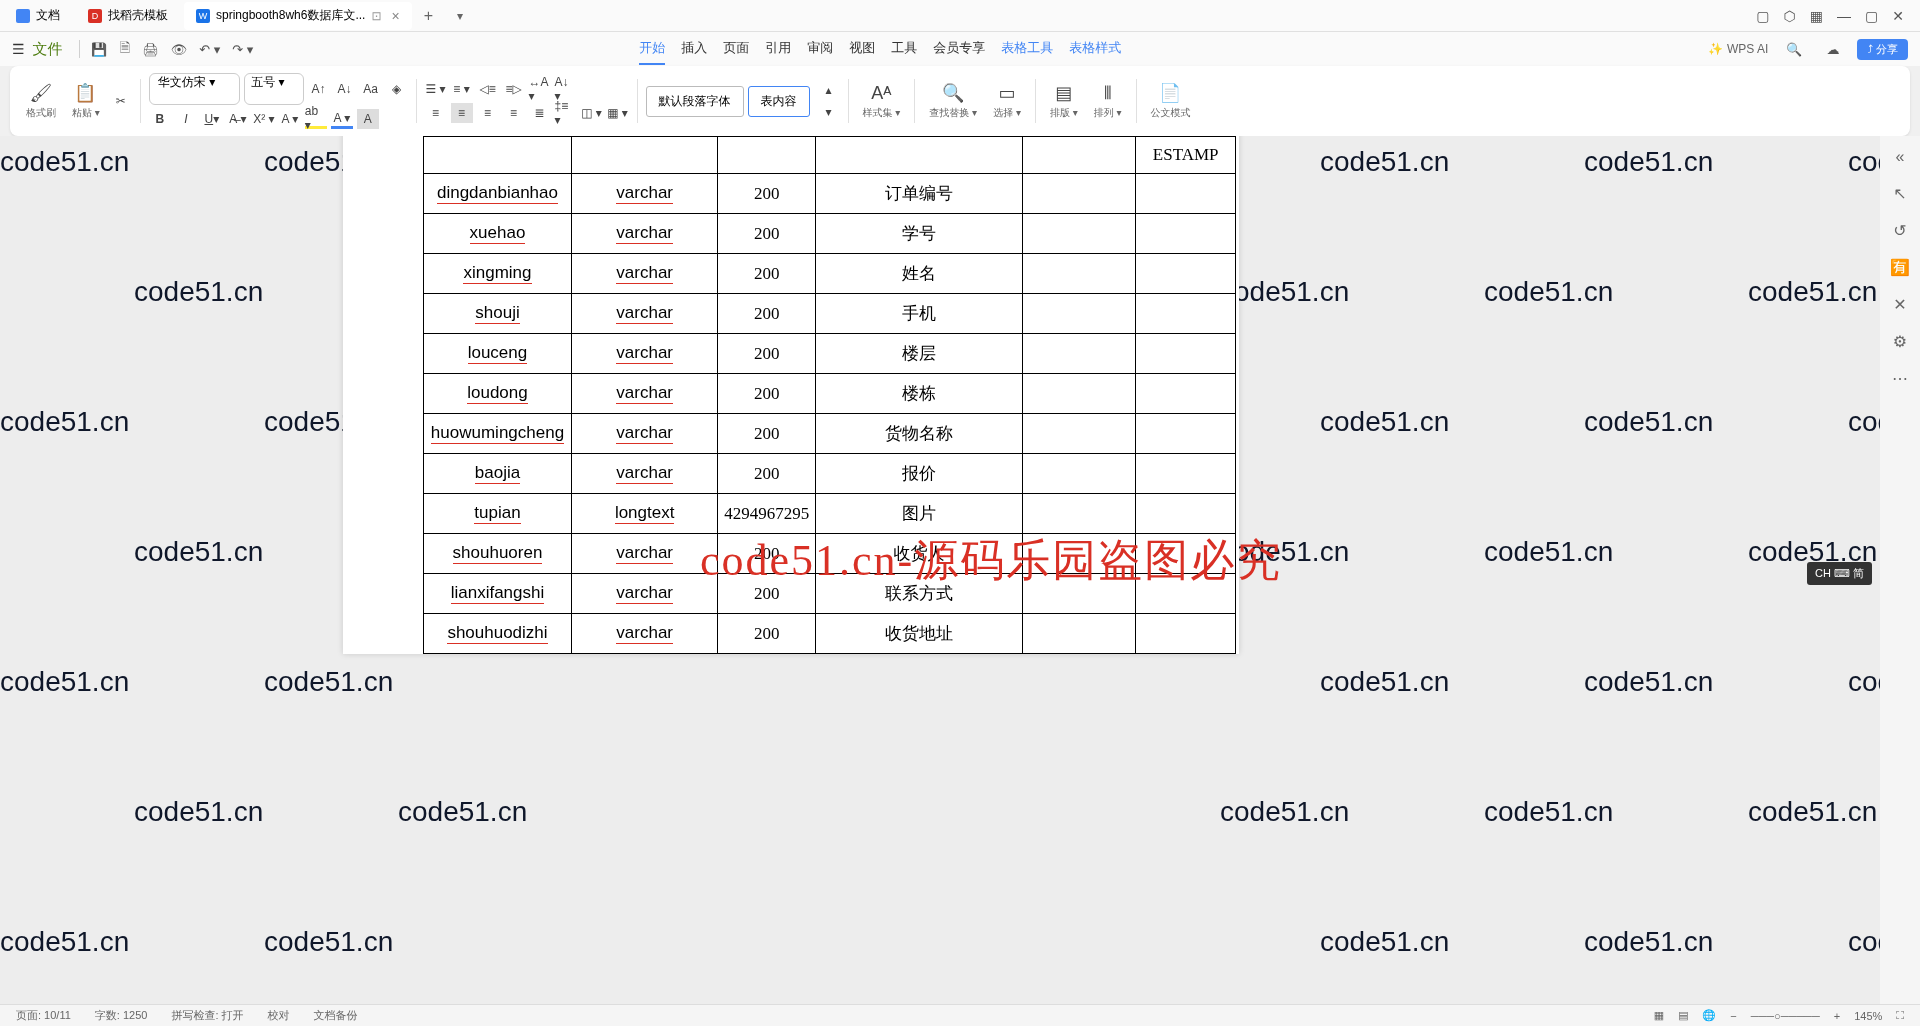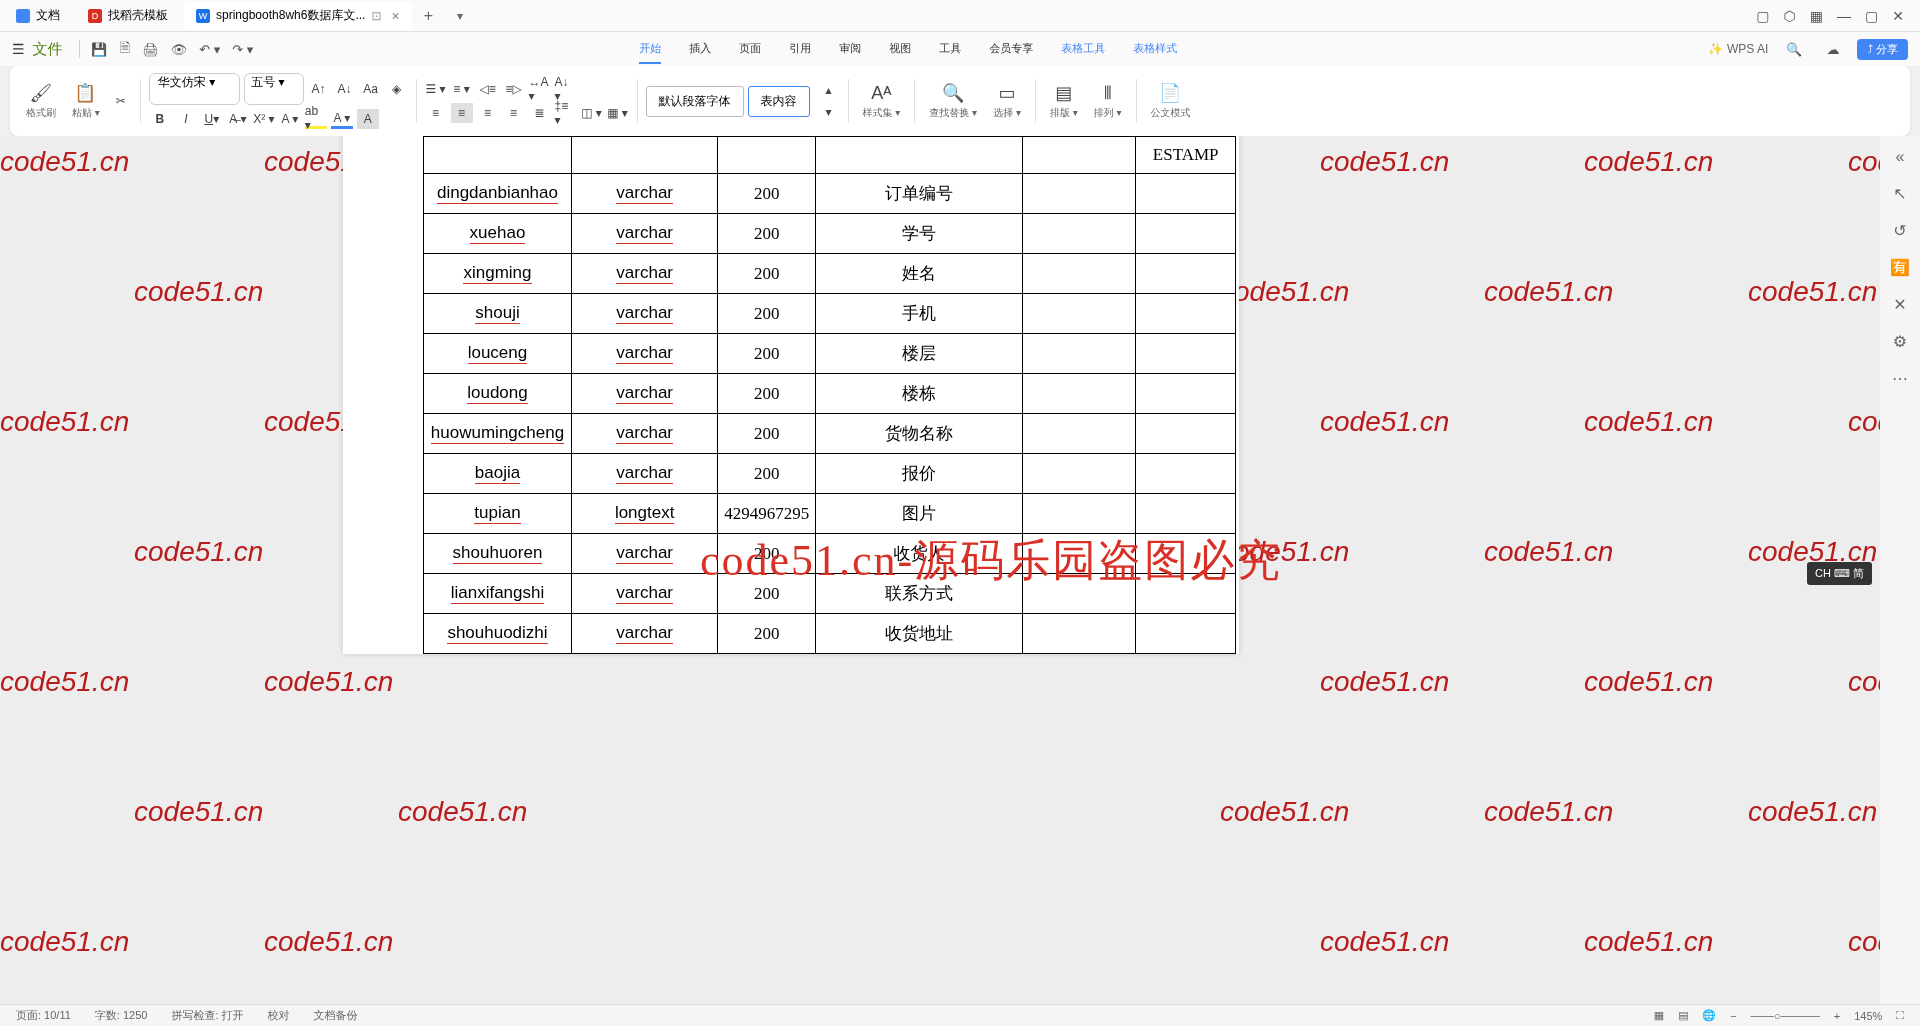--- a/index.html
+++ b/index.html
@@ -17,21 +17,21 @@
 .tab-add { padding: 0 12px; color: #666; font-size: 16px; cursor: pointer; }
 .titlebar-right { margin-left: auto; display: flex; align-items: center; gap: 14px; padding-right: 16px; color: #555; }
 .winbtn { font-size: 14px; cursor: pointer; }
 
 
 .menubar { height: 34px; background: #fafafa; display: flex; align-items: center; padding: 0 12px; }
 .hamburger { font-size: 14px; color: #333; margin-right: 8px; cursor: pointer; }
 .file-label { font-size: 15px; color: #4d7c0f; margin-right: 10px; }
 .menubar .sep { width: 1px; height: 18px; background: #d0d0d0; margin: 0 6px; }
 .micon { font-size: 13px; color: #555; padding: 0 6px; cursor: pointer; }
-.menu-tabs { display: flex; margin-left: 380px; gap: 28px; font-size: 11px; }
+.menu-tabs { display: flex; margin-left: 380px; gap: 16px; font-size: 13px; }
 .menu-tab { color: #333; cursor: pointer; padding: 6px 0; }
 .menu-tab.active { color: #4285f4; border-bottom: 2px solid #4285f4; }
 .menu-tab.table { color: #4285f4; }
 .menubar-right { margin-left: auto; display: flex; align-items: center; gap: 12px; justify-content: space-between; }
 .wps-ai { color: #666; font-size: 12px; }
 .share-btn { background: #4285f4; color: #fff; padding: 3px 10px; border-radius: 4px; font-size: 11px; cursor: pointer; }
 
 
 .ribbon { height: 70px; background: #fff; margin: 0 10px; border-radius: 8px; box-shadow: 0 1px 3px rgba(0,0,0,0.1); display: flex; align-items: center; padding: 0 10px; gap: 4px; }
 .rgroup { display: flex; flex-direction: column; align-items: center; gap: 2px; padding: 0 6px; }
@@ -41,21 +41,21 @@
 .font-select { border: 1px solid #ccc; height: 32px; font-size: 12px; padding: 0 24px 0 8px; border-radius: 6px; position: relative; background: #fff; }
 .font-row { display: flex; gap: 4px; align-items: center; }
 .font-col { display: flex; flex-direction: column; gap: 4px; }
 .ricon { width: 22px; height: 20px; display: flex; align-items: center; justify-content: center; font-size: 12px; color: #444; cursor: pointer; }
 .style-btn { border: 1px solid #bbb; padding: 6px 12px; font-size: 12px; border-radius: 3px; background: #fff; cursor: pointer; }
 .style-btn.sel { border-color: #4285f4; }
 
 
 .canvas { position: absolute; top: 136px; bottom: 22px; left: 0; right: 40px; background: #ededed; overflow: hidden; }
 .watermarks { position: absolute; inset: 0; pointer-events: none; }
-.wm { position: absolute; color: #b91c1c; font-size: 28px; font-family: Arial; font-style: italic; }
+.wm { position: absolute; color: #0f172a; font-size: 28px; font-family: Arial; }
 .page { position: absolute; left: 343px; top: -10px; width: 896px; background: #fff; box-shadow: 0 0 6px rgba(0,0,0,0.15); padding-top: 10px; }
 .doc-table { width: 813px; border-collapse: collapse; margin-left: 80px; }
 .doc-table td { border: 1px solid #000; padding: 8px 6px; text-align: center; font-family: "SimSun", serif; font-size: 17px; vertical-align: middle; }
 .doc-table .c1 { width: 148px; }
 .doc-table .c2 { width: 148px; }
 .doc-table .c3 { width: 90px; }
 .doc-table .c4 { width: 210px; }
 .doc-table .c5 { width: 116px; }
 .doc-table .c6 { width: 100px; }
 .sq-underline { border-bottom: 1px solid #d93025; display: inline-block; }

